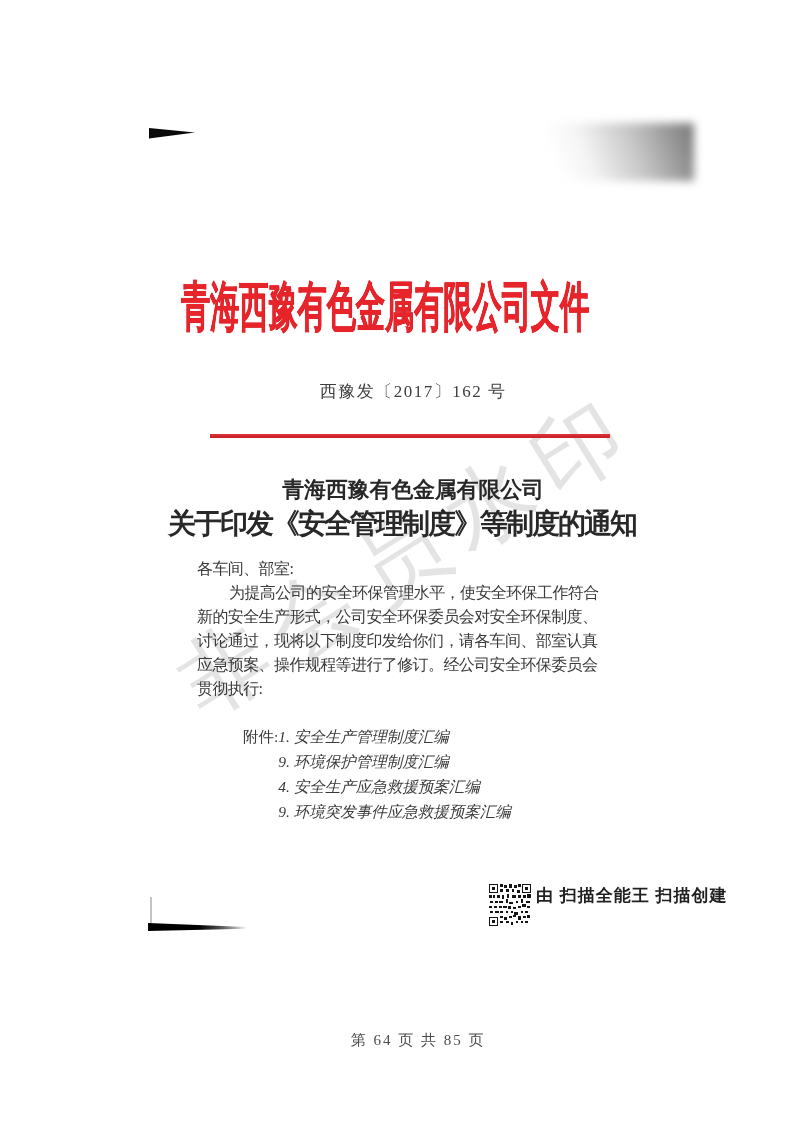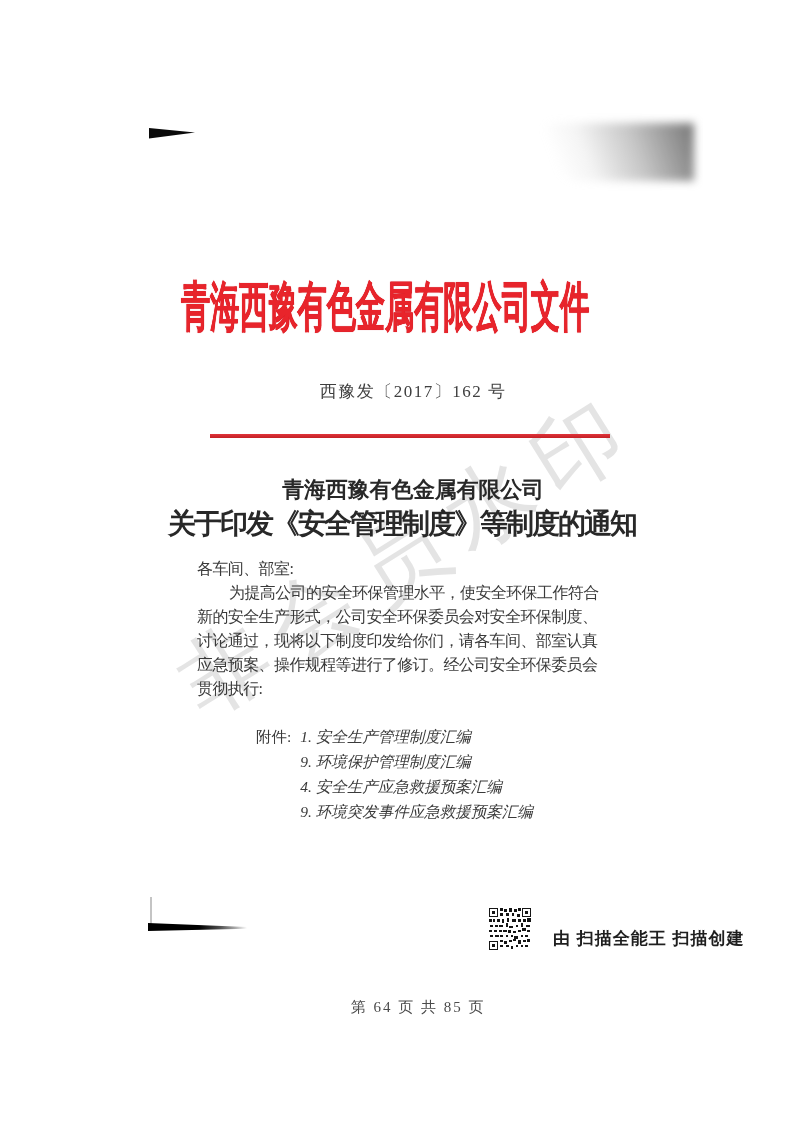--- a/index.html
+++ b/index.html
@@ -62,35 +62,35 @@
   .title-1{left:413px; top:475px; font-size:22px; letter-spacing:-.2px;}
   .title-2{left:402px; top:505px; font-size:28px; letter-spacing:-2px;}
   .body-block{
     position:absolute; left:197px; top:557px; width:406px;
     font-size:16px; line-height:24px; letter-spacing:-.6px;
     color:#3a3a3a; z-index:2; white-space:nowrap;
   }
   .body-line{height:24px;}
   .body-line.indent{padding-left:32px;}
   .attach-block{
-    position:absolute; left:243px; top:724px; display:flex; gap:9px;
-    font-size:15.5px; line-height:25px; color:#3a3a3a; z-index:2; white-space:nowrap;margin-left:13px;
+    position:absolute; left:243px; top:724px; display:flex; 
+    font-size:15.5px; line-height:25px; color:#3a3a3a; z-index:2; white-space:nowrap;
   }
   .attach-items div{height:25px;font-style:italic;}
   
   .scan-footer{
-    position:absolute; left:489px; top:908px; display:flex; align-items:flex-end; gap:22px; z-index:2;
+    position:absolute; left:489px; top:884px; display:flex; align-items:flex-start; gap:5px; z-index:2;
   }
   .qr{width:42px; height:42px; display:block;}
   .scan-caption{
     font-family:"Liberation Sans","DejaVu Sans",sans-serif;
     font-size:17px; font-weight:700; letter-spacing:1px; color:#1f1f1f; white-space:nowrap;
   }
   .page-indicator{
-    position:absolute; left:418px; top:998px; transform:translateX(-50%);
+    position:absolute; left:418px; top:1031px; transform:translateX(-50%);
     font-size:15px; letter-spacing:2px; color:#4b4b4b; white-space:nowrap; z-index:2;
   }
 </style>
 </head>
 <body>
 
 <div class="page">
 
   <div class="wedge-top"></div>
   <div class="shadow-top-right"></div>

